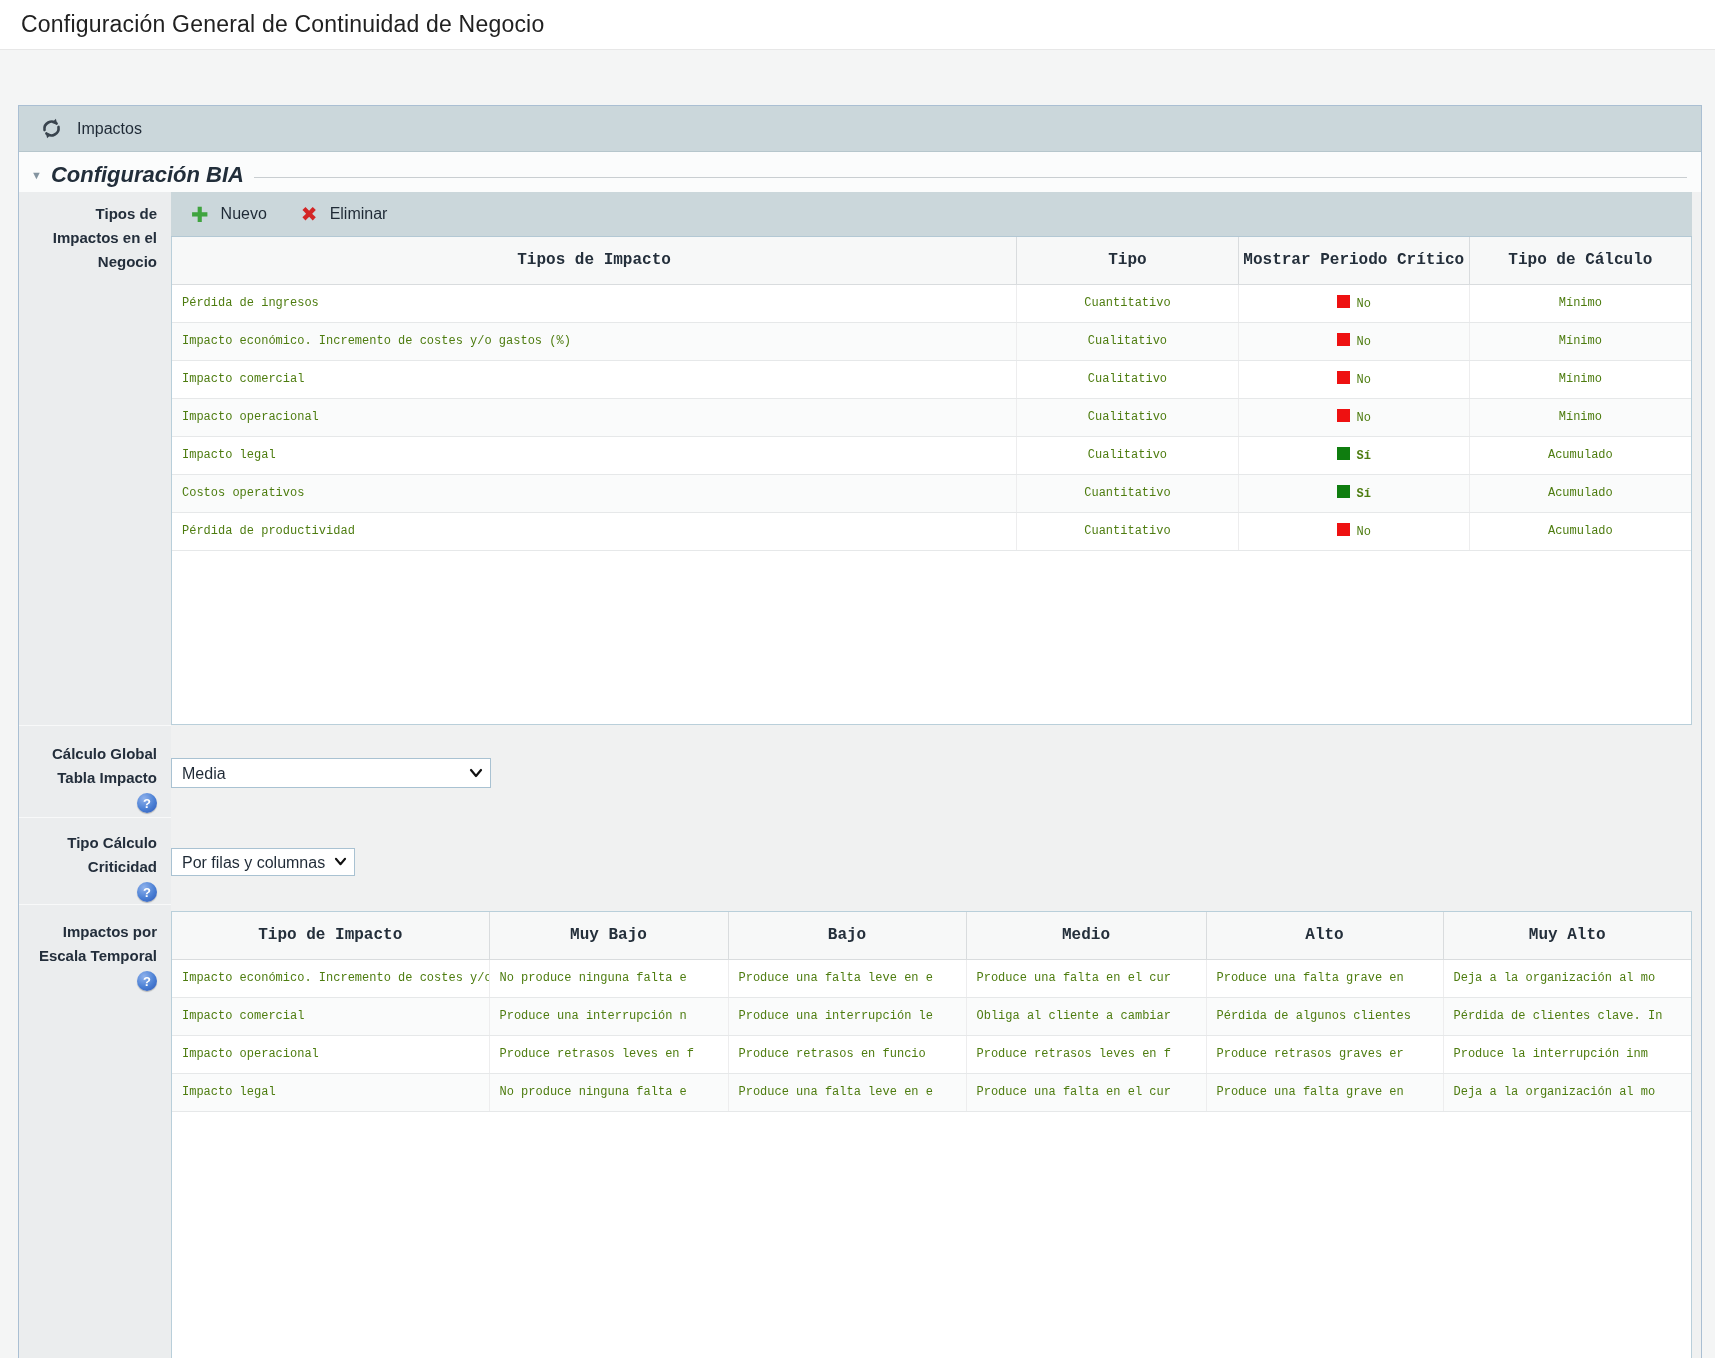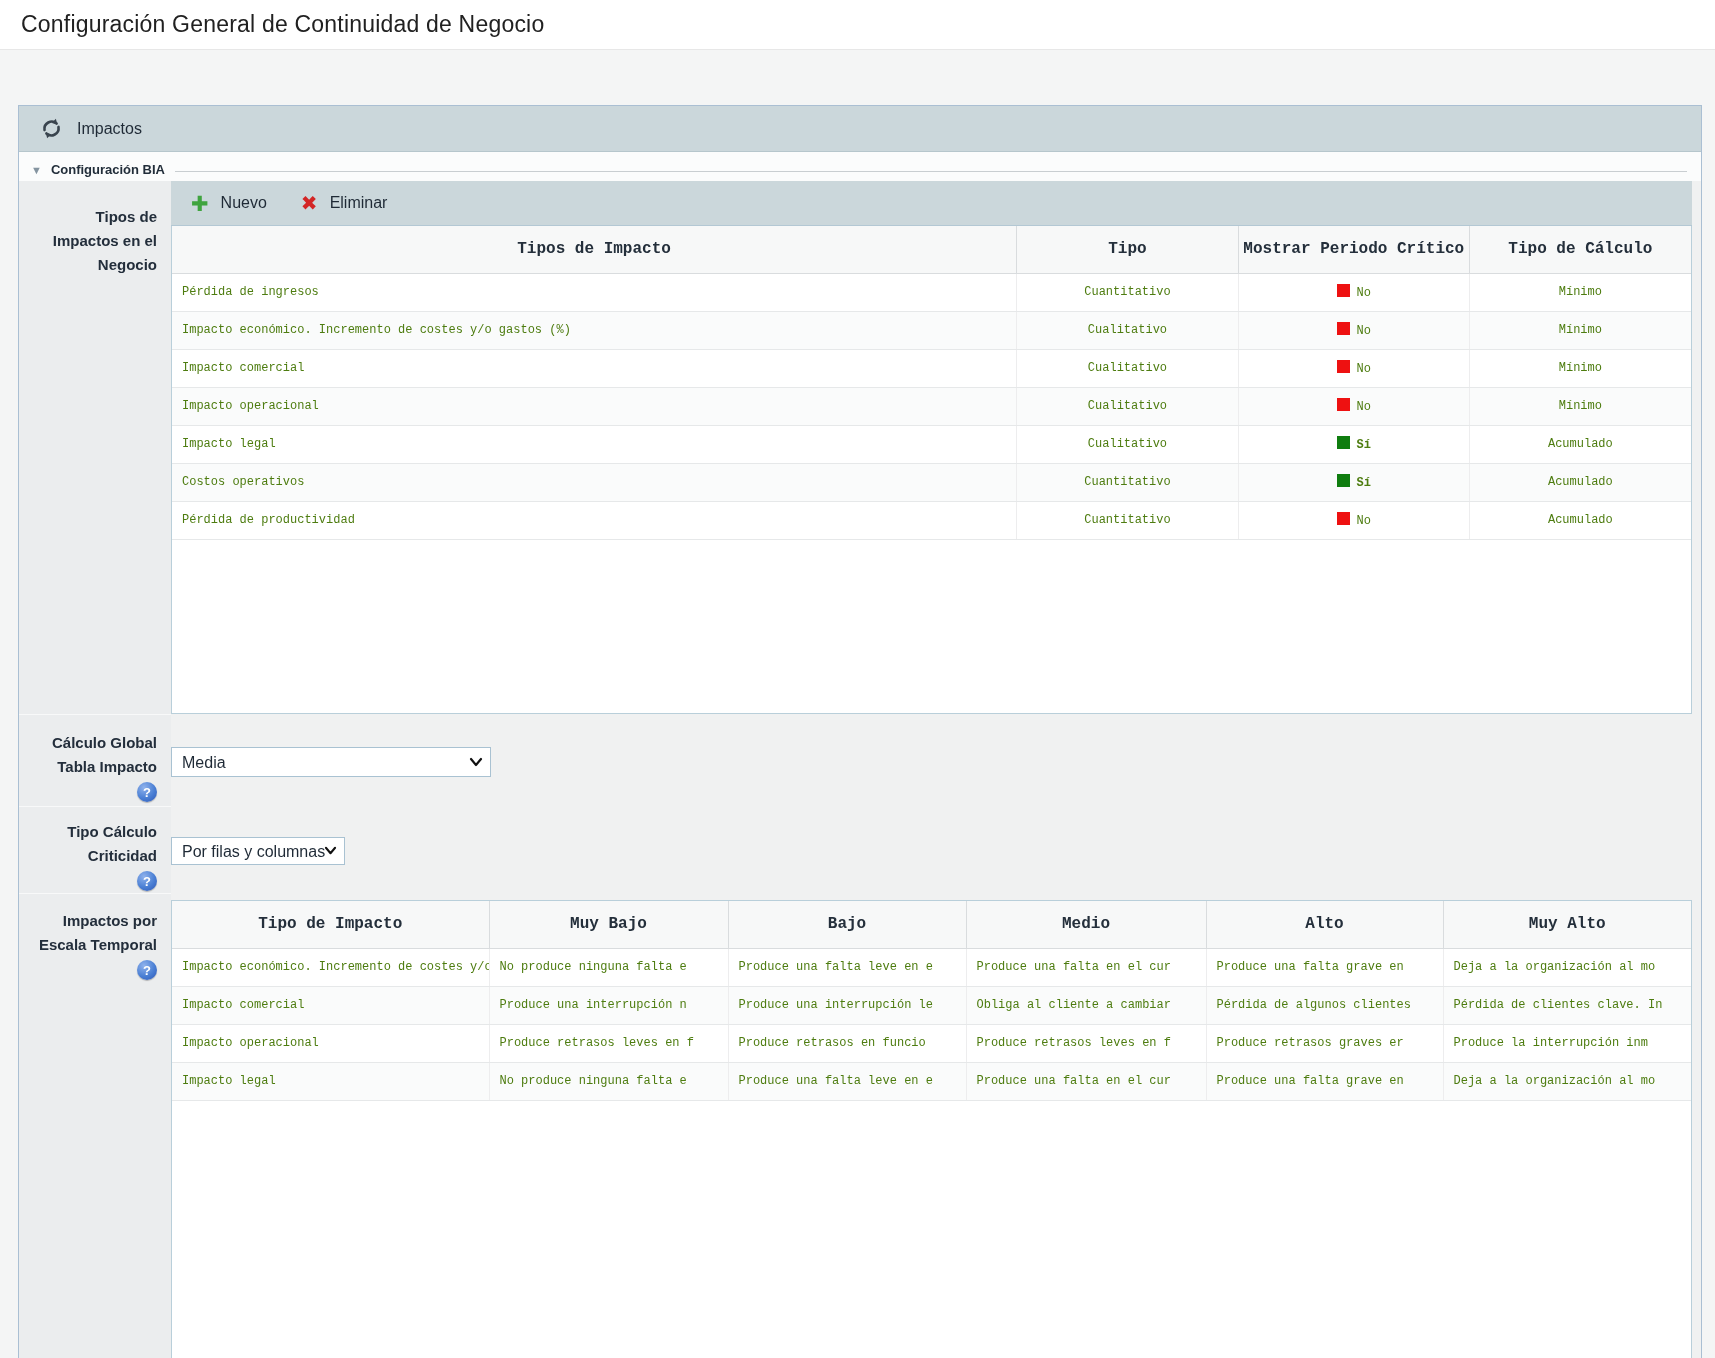--- a/index.html
+++ b/index.html
@@ -15,21 +15,21 @@
   .panel { position:absolute; left:18px; top:105px; width:1684px; height:1600px;
     background:#fbfcfc; border:1px solid #aabfd3; }
 
   .translate-toolbar { height:46px; background:#cbd7db; border-bottom:1px solid #b6c6cc;
     display:flex; align-items:center; padding-left:20px; }
   .tool-btn { display:flex; align-items:center; gap:13px; background:none; border:none;
     font:16px "Liberation Sans","DejaVu Sans",sans-serif; color:#1f2a36; cursor:pointer; }
 
   .legend-row { display:flex; align-items:center; padding:10px 12px 4px 12px; }
   .tri { font-size:11px; color:#8494a0; margin-right:9px; }
-  .legend-text { font-size:13px; font-weight:bold; color:#222e3a; white-space:nowrap; }
+  .legend-text { font-size:22px; font-weight:bold; color:#222e3a; white-space:nowrap;font-style:italic; }
   .legend-rule { flex:1; border-top:1px solid #c9ced1; margin:4px 2px 0 10px; }
 
   
   .form { background:#f0f1f1; }
   .form-row { display:flex; }
   .label-cell { width:152px; flex:0 0 152px; background:#ebedee; text-align:right;
     padding:0 14px 0 12px; color:#232e3b; font-weight:bold; font-size:15px; line-height:24px; }
   .label-cell .lbl { display:inline-block; max-width:126px; }
   .form-row + .form-row .label-cell { border-top:1px solid #f8f9f9; }
   .field-cell { flex:1; padding-right:9px; min-width:0; }
@@ -66,21 +66,21 @@
 
   
   .select-wrap { position:relative; display:inline-block; }
   select { appearance:none; -webkit-appearance:none; background:#fff;
     border:1px solid #a9c2d2; height:30px; font:16px "Liberation Sans","DejaVu Sans",sans-serif;
     color:#1f2a36; padding:2px 30px 2px 10px; border-radius:0; cursor:pointer; }
   .select-wrap svg { position:absolute; right:8px; top:50%; margin-top:-6px; pointer-events:none; }
   .sel-global { width:320px; }
 
   
-  .row-impact .label-cell { padding-top:24px; }
+  .row-impact .label-cell { padding-top:10px; }
   .row-global { min-height:92px; }
   .row-global .label-cell { padding-top:16px; }
   .row-global .field-cell { padding-top:33px; }
   .row-crit { min-height:87px; }
   .row-crit .label-cell { padding-top:13px; }
   .row-crit .field-cell { padding-top:31px; }
   .row-temporal { min-height:478px; }
   .row-temporal .label-cell { padding-top:15px; }
   .row-temporal .field-cell { padding-top:7px; }
 </style>
@@ -212,21 +212,21 @@
       </div>
     </div>
 
     <div class="form-row row-crit">
       <div class="label-cell">
         <span class="lbl">Tipo Cálculo Criticidad</span><br>
         <span class="help-icon">?</span>
       </div>
       <div class="field-cell">
         <span class="select-wrap">
-          <select style="height:28px;padding-right:18px;">
+          <select style="height:28px;padding-right:28px;">
             <option>Por filas y columnas</option>
           </select>
           <svg width="13" height="11" viewBox="0 0 14 12">
             <polyline points="2,3 7,9 12,3" fill="none" stroke="#111" stroke-width="2.2" stroke-linecap="round" stroke-linejoin="round"></polyline>
           </svg>
         </span>
       </div>
     </div>
 
     <div class="form-row row-temporal">

